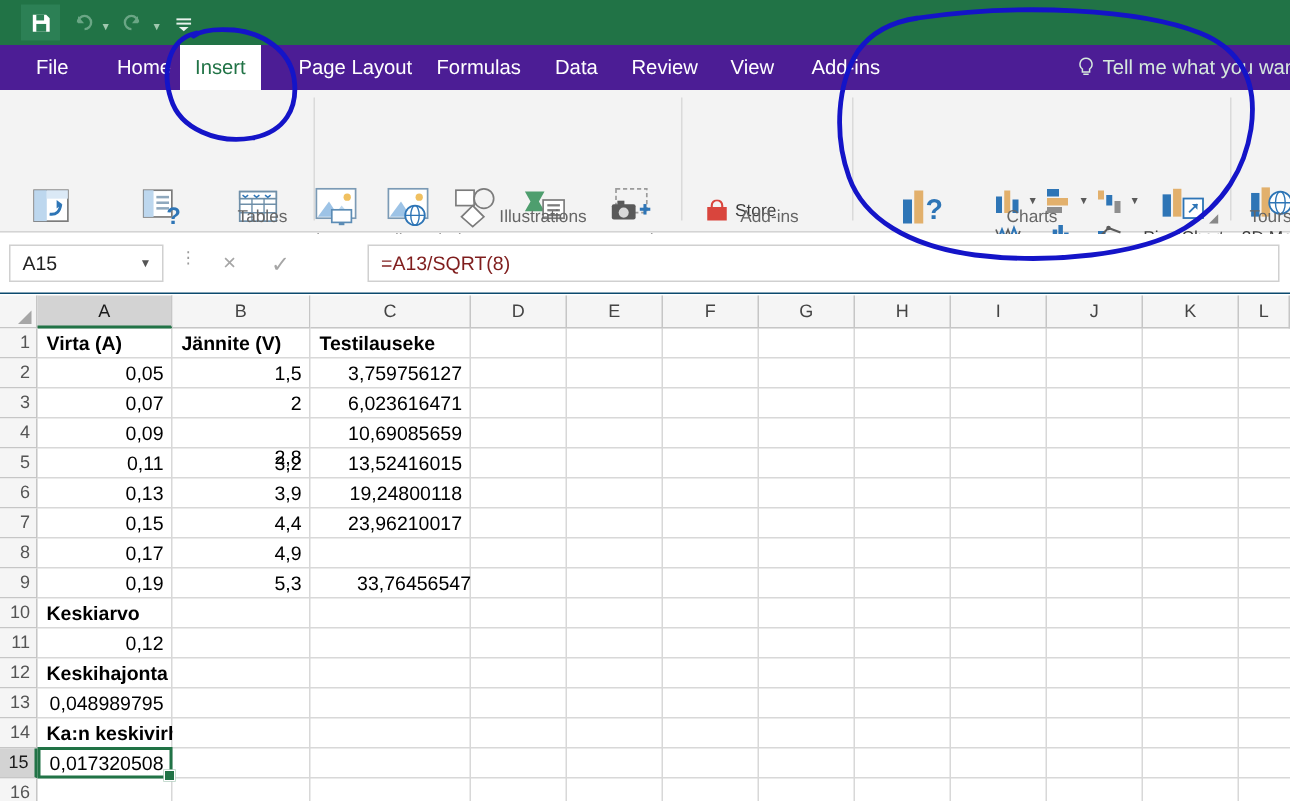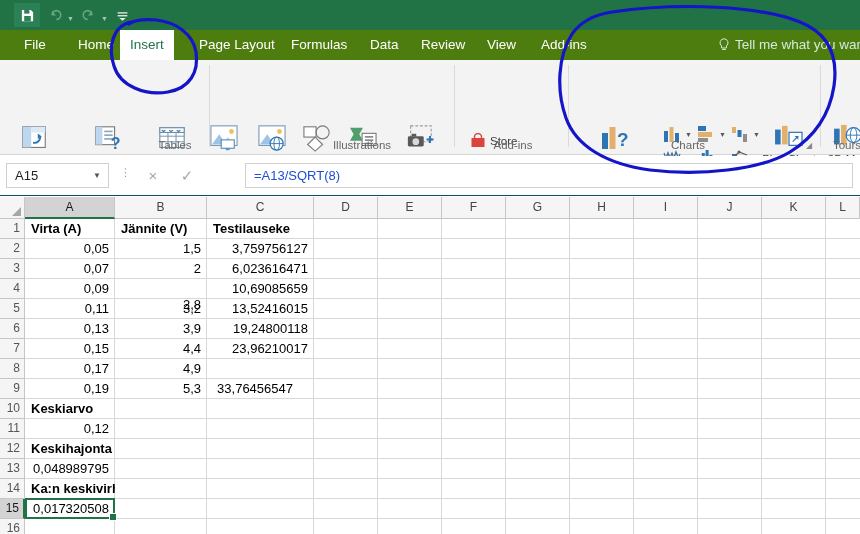--- a/index.html
+++ b/index.html
@@ -20,21 +20,21 @@
     width: 26px; height: 24px; display: flex; align-items: center; justify-content: center;
     color: #ffffff;
   }
   .qat-save { background: #2c8055; }
   .qat-ico { display: block; }
   .qat-arrow { font-size: 7px; color: #9fc8ae; margin-left: -3px; margin-top: 6px; }
 
   
   .tabbar {
     position: absolute; left: 0; top: 30px; width: 860px; height: 30px;
-    background: #4d7c0f;
+    background: #4c1d95;
   }
   .tab {
     position: absolute; top: 0; height: 30px; line-height: 30px;
     color: #ffffff; font-size: 13.5px; padding: 0 10px; white-space: nowrap;
   }
   .tab.active { background: #ffffff; color: #217346; }
   .tellme {
     position: absolute; top: 0; height: 30px; line-height: 30px; color: #d6e9dd;
     font-size: 13.5px; white-space: nowrap;
   }
@@ -80,21 +80,21 @@
     font-size: 13px; color: #222; display: flex; align-items: center; padding-left: 8px;
   }
   .namebox .nb-caret { position: absolute; right: 7px; font-size: 8px; color: #555; }
   .vdots { position: absolute; left: 120px; top: 13px; color: #9b9b9b; font-size: 11px; line-height: 7px; }
   .fb-btn { position: absolute; top: 7px; width: 26px; height: 25px;
             display:flex; align-items:center; justify-content:center;
             color: #a6a6a6; font-size: 15px; }
   .fb-input {
     position: absolute; left: 245px; top: 7px; width: 608px; height: 25px;
     border: 1px solid #d0d0d0; background: #ffffff;
-    font-size: 13px; color: #1d4ed8; display:flex; align-items:center; padding-left: 8px;
+    font-size: 13px; color: #7f1d1d; display:flex; align-items:center; padding-left: 8px;
   }
 
   
   .sheet { position: absolute; left: 0; top: 197px; width: 860px; height: 337px; background:#ffffff; }
   .corner {
     position: absolute; left: 0; top: 0; width: 25px; height: 22px;
     background: #f5f5f5; border-right: 1px solid #c6c6c6; border-bottom: 1px solid #c6c6c6;
   }
   .corner::after {
     content:""; position:absolute; right:3px; bottom:2px;
@@ -532,21 +532,21 @@
 
     <div class="cell num" style="left:27px;top:142px;width:86px">0,15</div>
     <div class="cell num" style="left:117px;top:142px;width:88px">4,4</div>
     <div class="cell num" style="left:209px;top:142px;width:103px">23,96210017</div>
 
     <div class="cell num" style="left:27px;top:162px;width:86px">0,17</div>
     <div class="cell num" style="left:117px;top:162px;width:88px">4,9</div>
 
     <div class="cell num" style="left:27px;top:182px;width:86px">0,19</div>
     <div class="cell num" style="left:117px;top:182px;width:88px">5,3</div>
-    <div class="cell num" style="left:194px;top:182px;width:103px">33,76456547</div>
+    <div class="cell num" style="left:215px;top:182px;width:103px">33,76456547</div>
 
     <div class="cell bold" style="left:27px;top:202px;width:88px">Keskiarvo</div>
     <div class="cell num" style="left:27px;top:222px;width:86px">0,12</div>
     <div class="cell bold" style="left:27px;top:242px;width:88px">Keskihajonta</div>
     <div class="cell num" style="left:27px;top:262px;width:86px">0,048989795</div>
     <div class="cell bold" style="left:27px;top:282px;width:88px">Ka:n keskivirhe</div>
     <div class="cell num" style="left:27px;top:302px;width:86px">0,017320508</div>
 
     <div class="selbox" style="left:25px;top:301px;width:90px;height:21px"></div>
   </div>

